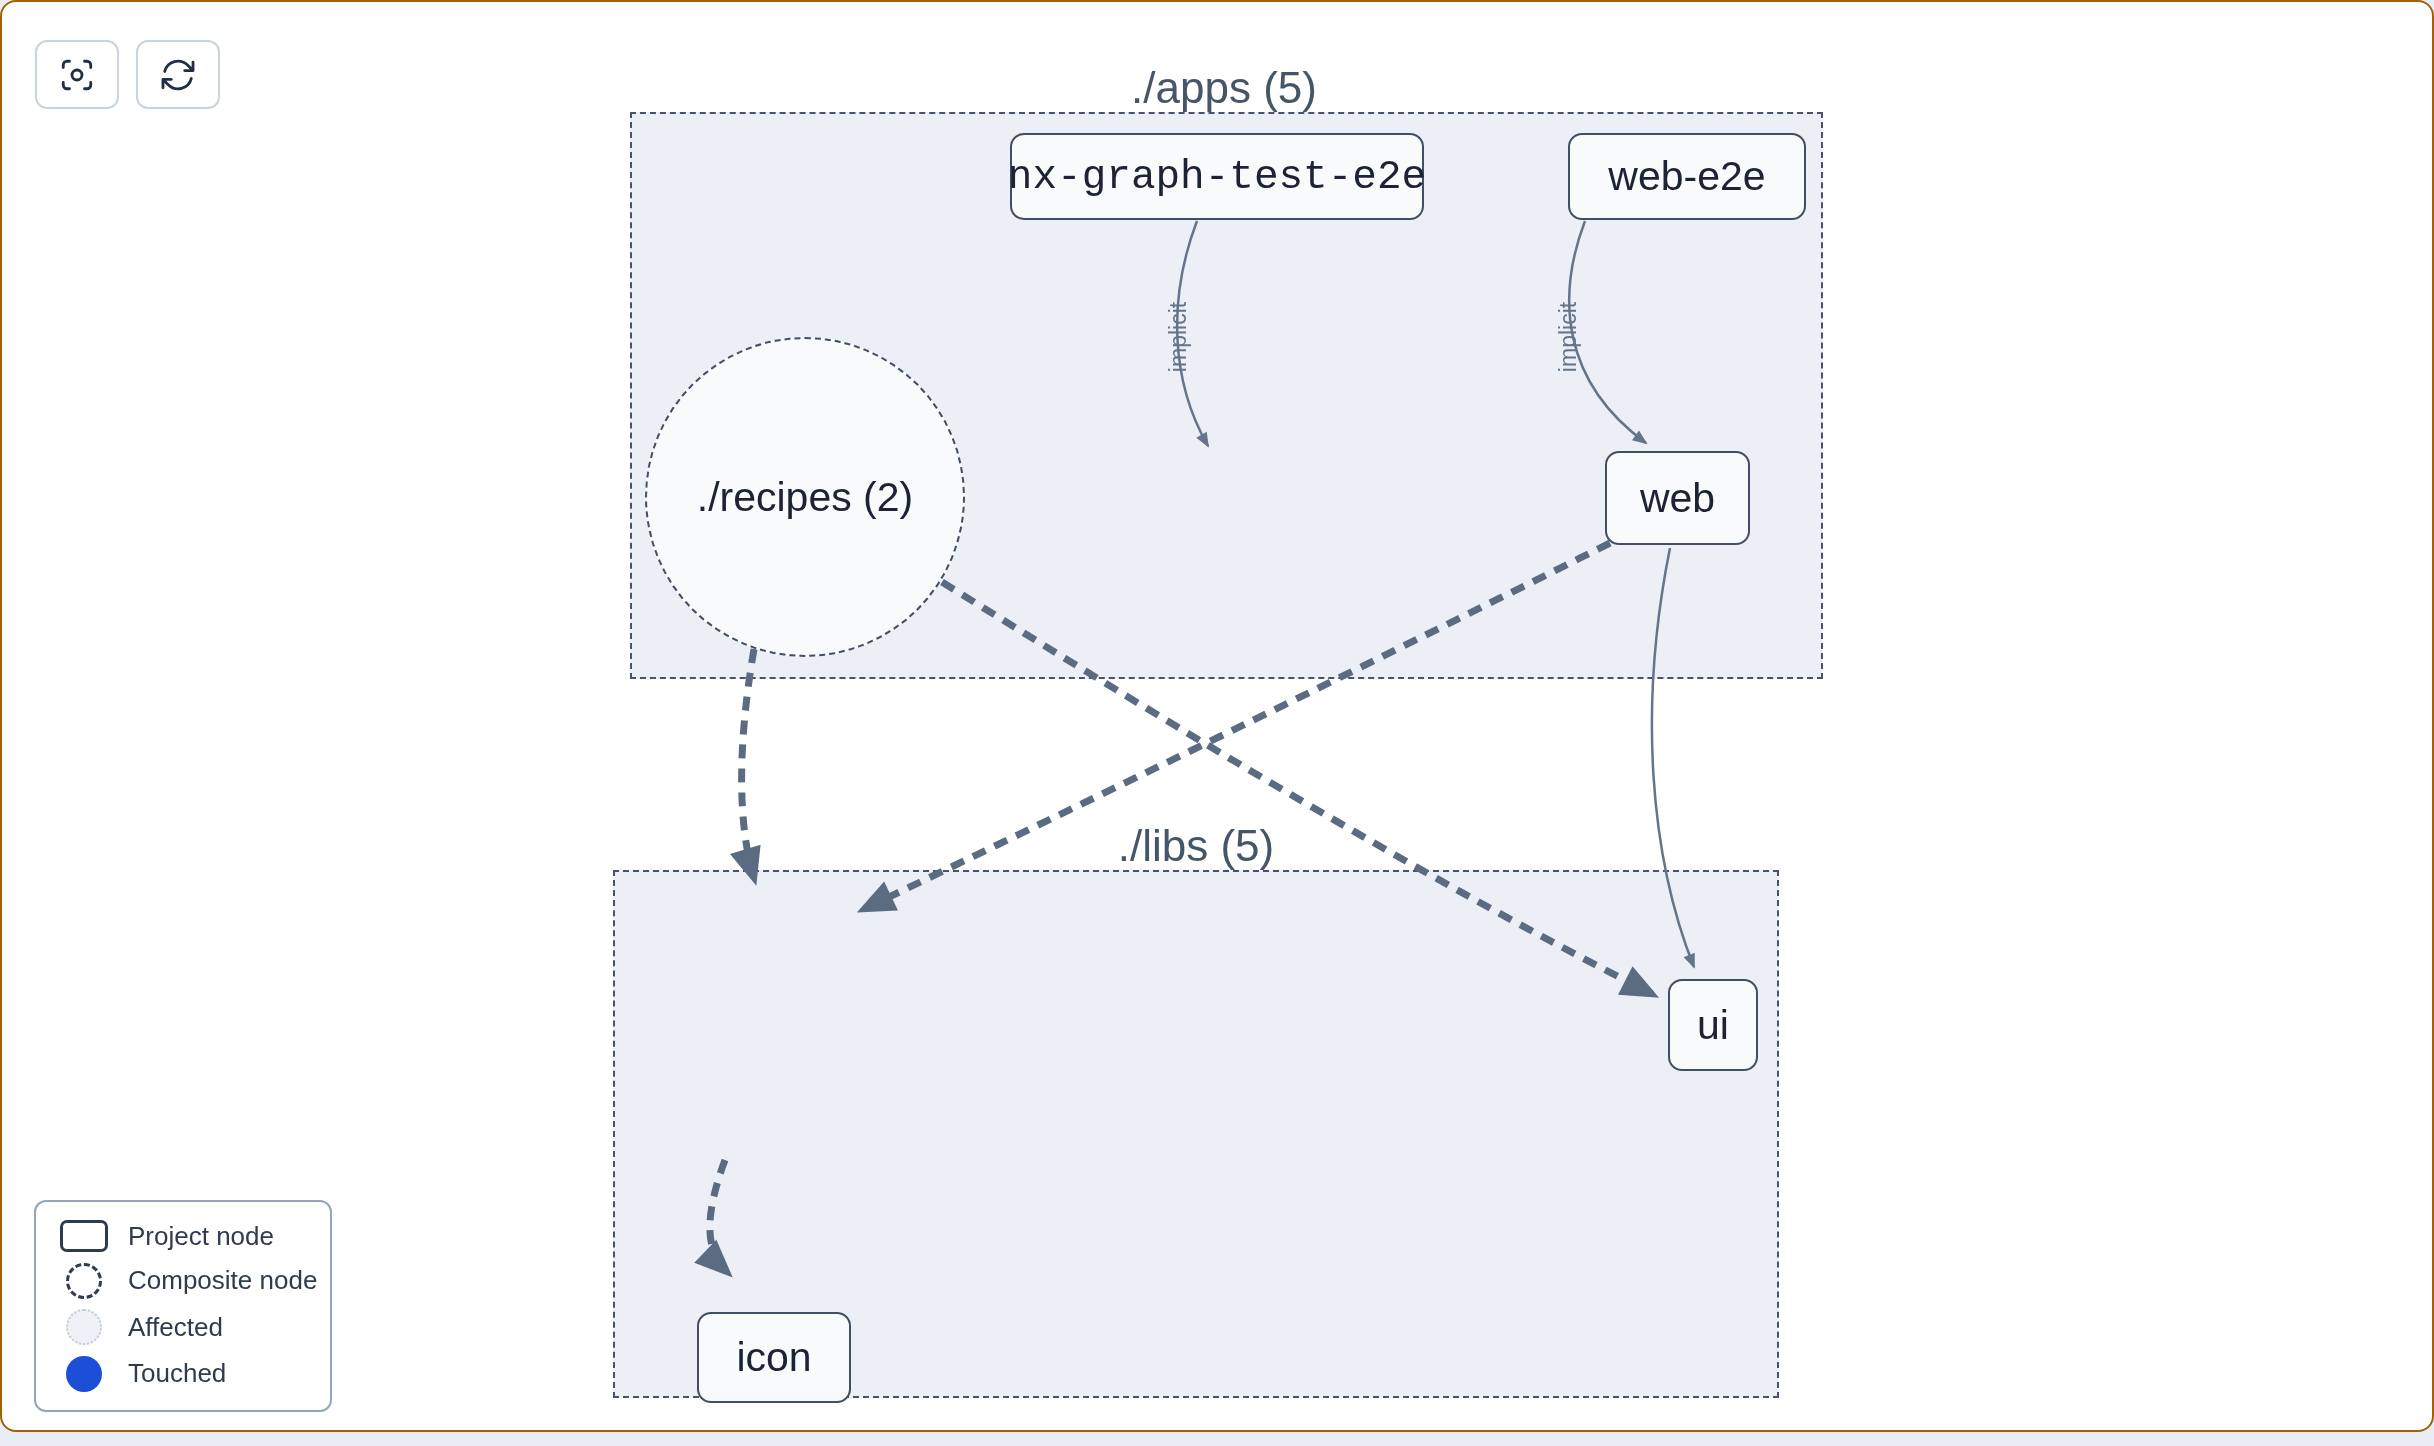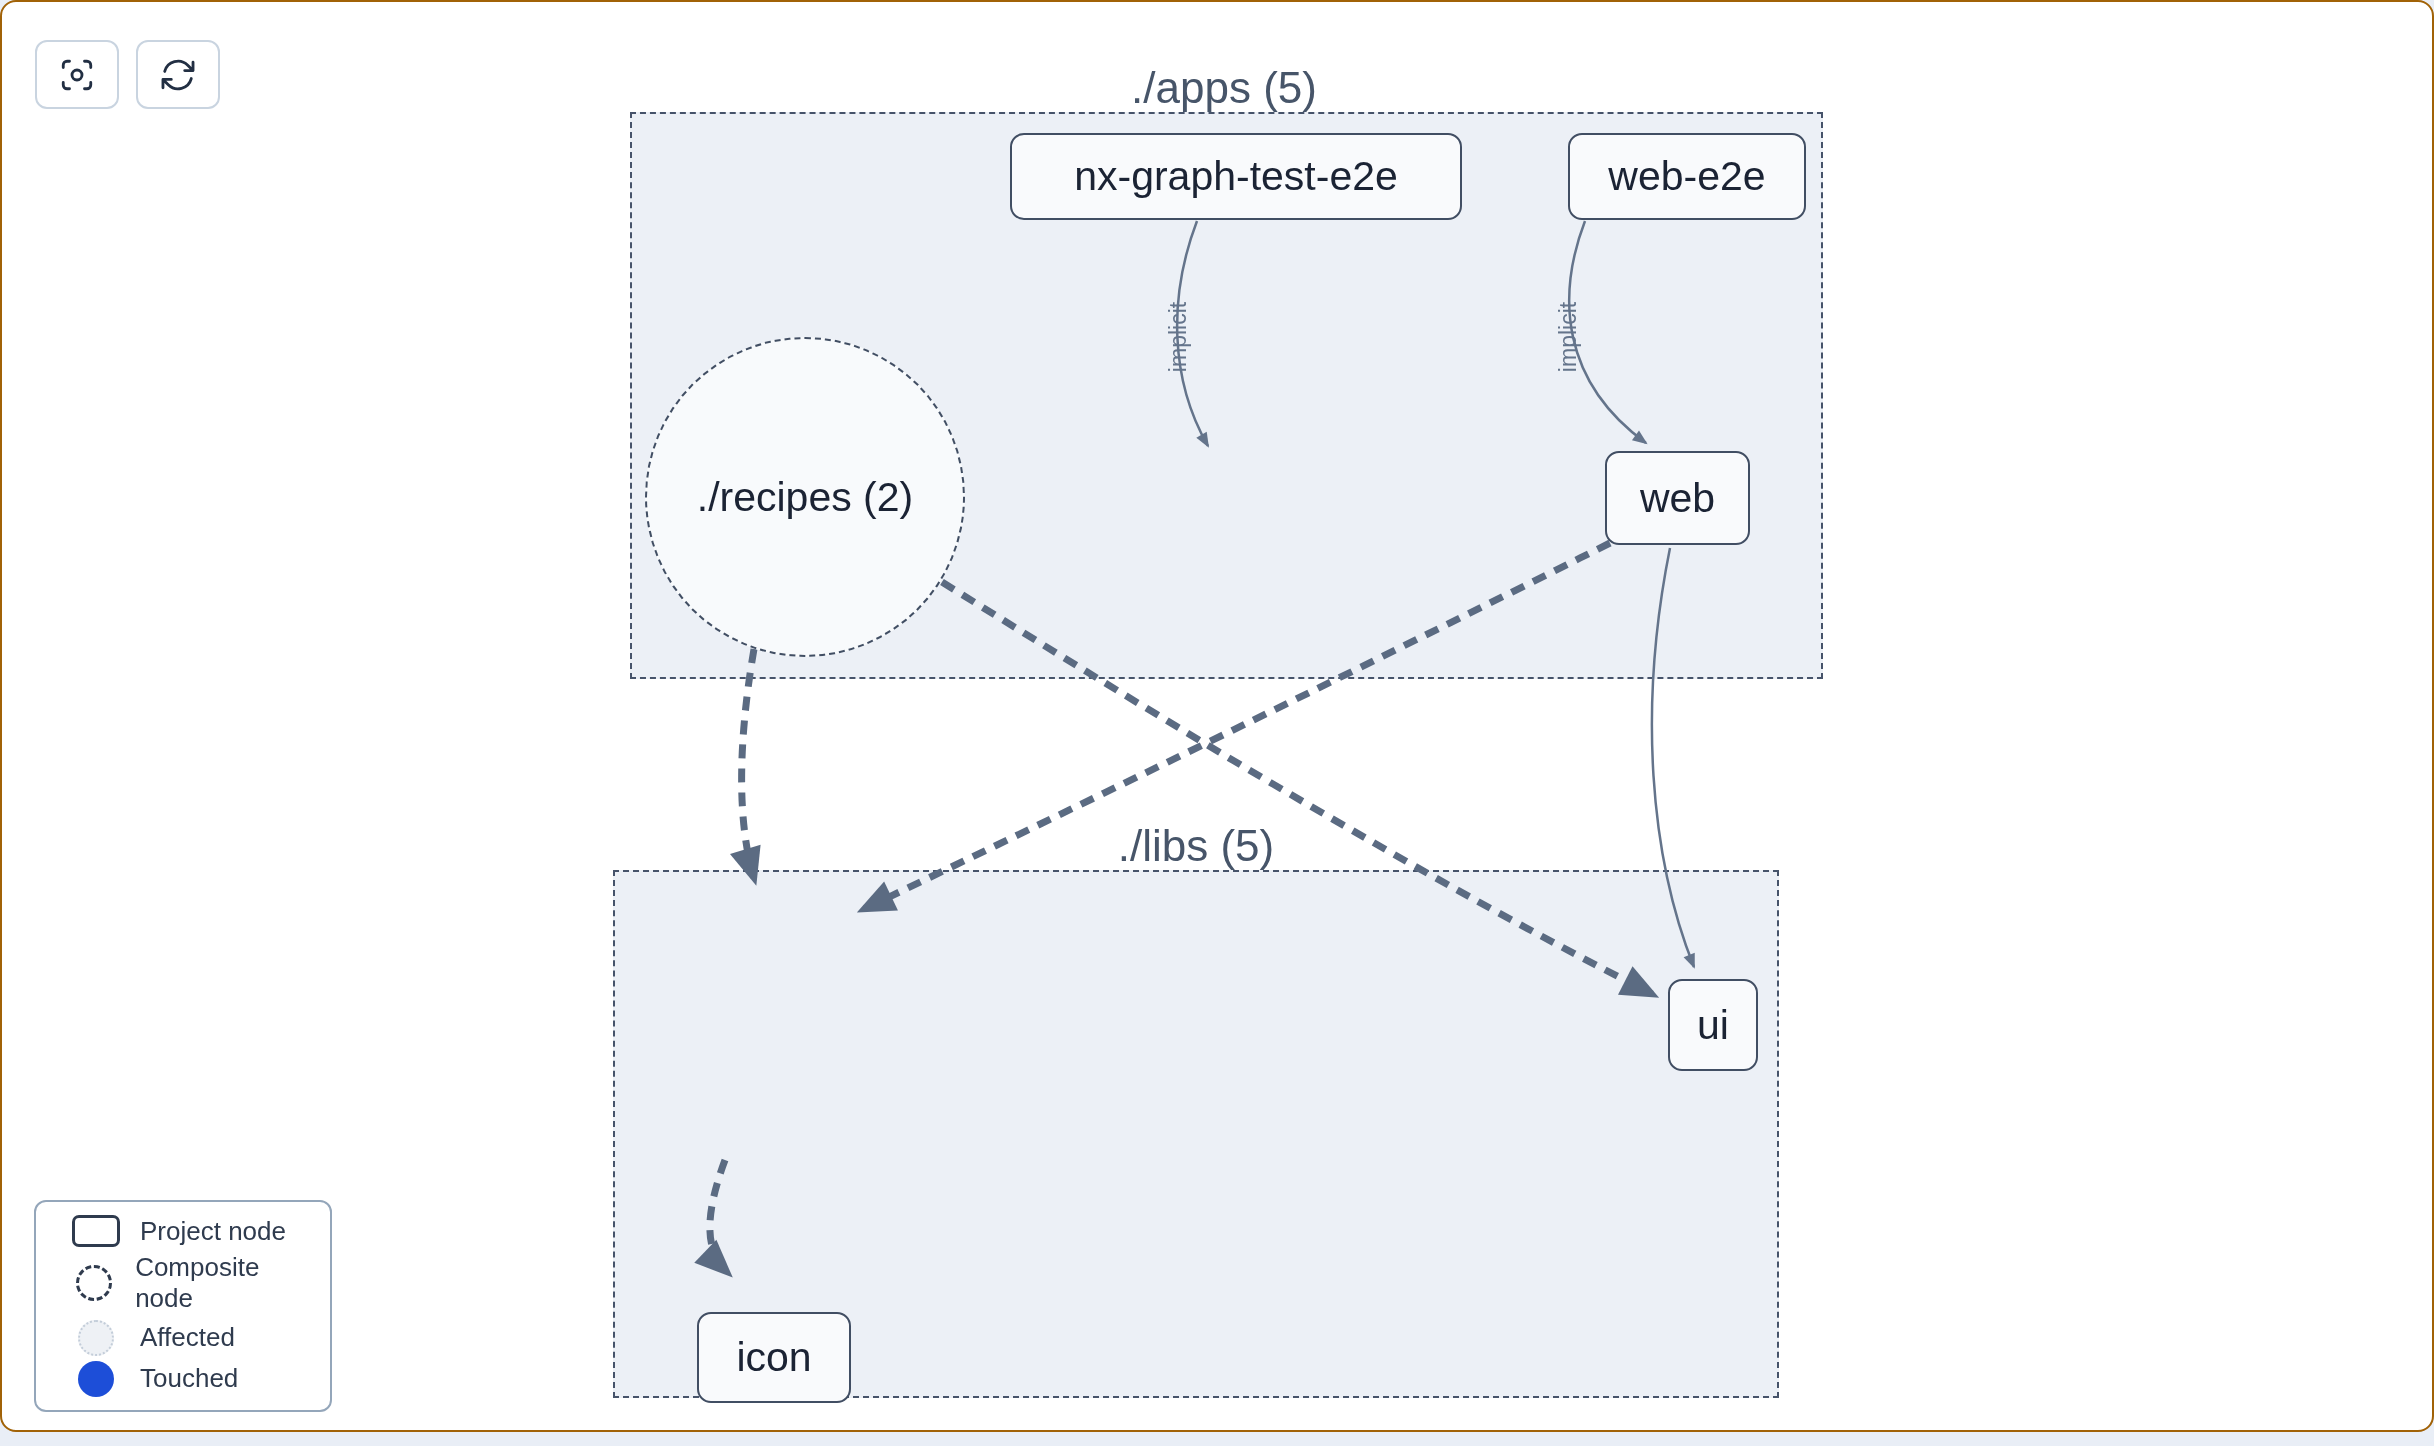--- a/index.html
+++ b/index.html
@@ -59,21 +59,21 @@
     justify-content: center;
     background: #f9fafc;
     border: 2px solid #414e63;
     color: #1b2334;
     font-size: 41px;
     white-space: nowrap;
     box-sizing: border-box;
   }
   .node-rect { border-radius: 14px; }
   .node-circle { border-radius: 50%; border-style: dashed; background: #f8fafc; }
-  .n-nx-graph-test-e2e { left: 1008px; top: 131px; width: 452px; height: 87px; }
+  .n-nx-graph-test-e2e { left: 1008px; top: 131px; width: 414px; height: 87px; font-family: Liberation Mono, monospace; }
   .n-web-e2e          { left: 1566px; top: 131px; width: 238px; height: 87px; }
   .n-nx-graph-test    { left: 1058px; top: 453px; width: 378px; height: 90px; }
   .n-web              { left: 1603px; top: 449px; width: 145px; height: 94px; }
   .n-ui               { left: 1666px; top: 977px; width: 90px;  height: 92px; }
   .n-icon             { left: 695px;  top: 1278px; width: 154px; height: 91px; margin-top: 32px; }
   .n-recipes          { left: 643px;  top: 335px; width: 320px; height: 320px; }
   .n-forms            { left: 628px;  top: 883px; width: 280px; height: 280px; }
 
   
   .toolbar { position: absolute; left: 33px; top: 38px; display: flex; gap: 17px; }
@@ -93,21 +93,21 @@
     position: absolute;
     left: 32px; top: 1198px;
     width: 298px; height: 212px;
     background: #ffffff;
     border: 2px solid #94a6ba;
     border-radius: 12px;
     box-sizing: border-box;
     display: flex;
     flex-direction: column;
     justify-content: space-evenly;
-    padding: 8px 16px;
+    padding: 8px 4px;
   }
   .legend-row { display: flex; align-items: center; }
   .legend-swatch-col { width: 88px; display: flex; justify-content: center; }
   .legend-text { font-size: 26px; color: #2f3b4e; }
   .sw-project { width: 48px; height: 32px; border: 3px solid #2f3b4e; border-radius: 7px; background: #fff; box-sizing: border-box; }
   .sw-composite { width: 36px; height: 36px; border: 3px dashed #2f3b4e; border-radius: 50%; background: #fff; box-sizing: border-box; }
   .sw-affected { width: 36px; height: 36px; border: 2px dotted #c3cdd9; border-radius: 50%; background: #eef1f5; box-sizing: border-box; }
   .sw-touched { width: 36px; height: 36px; border-radius: 50%; background: #1d4ed8; }
 </style>
 </head>

